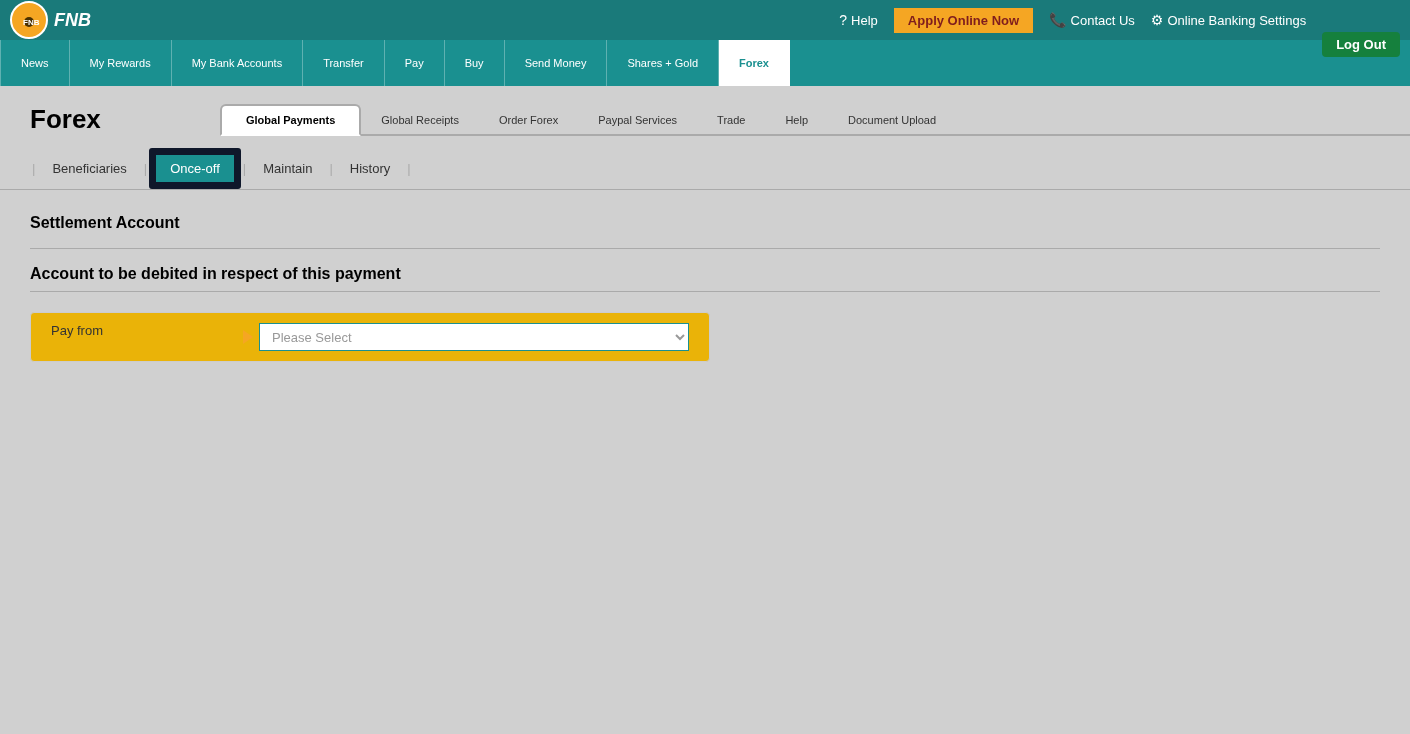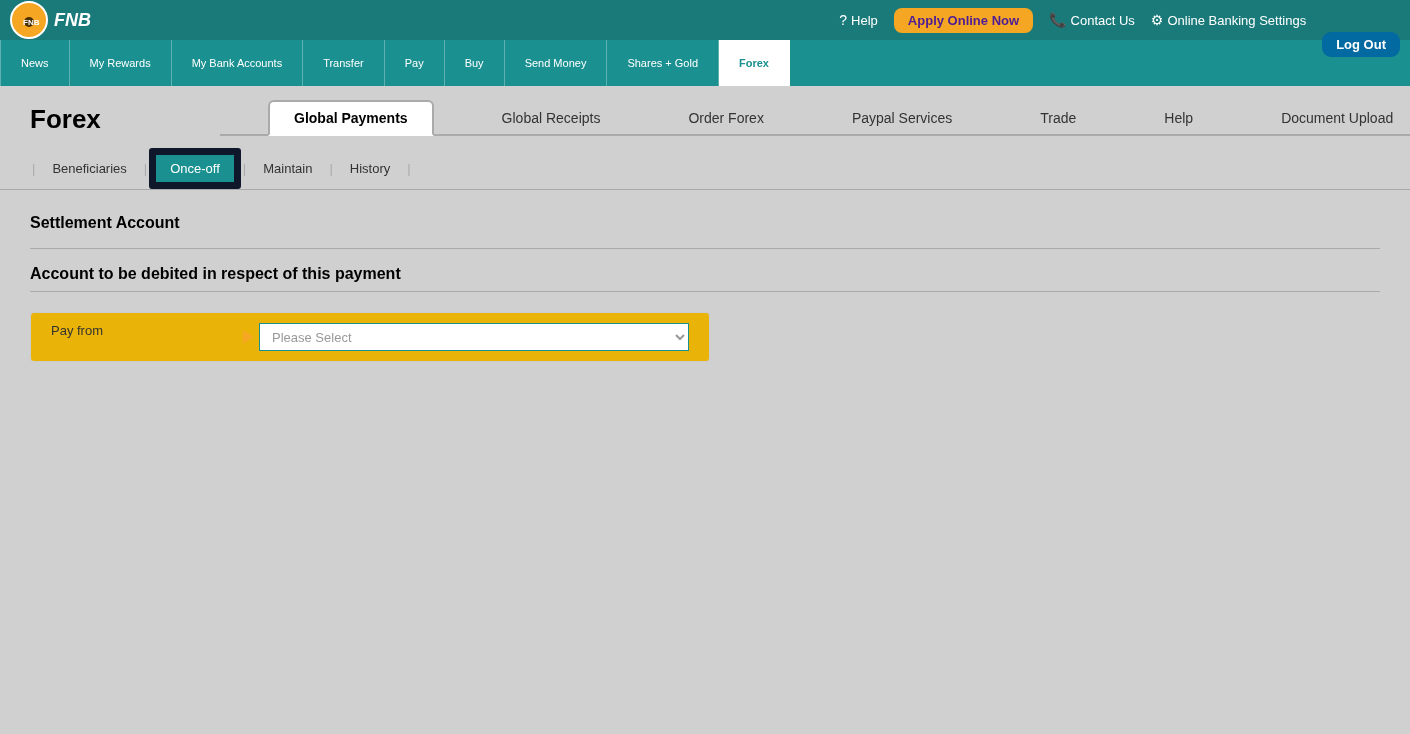--- a/index.html
+++ b/index.html
@@ -52,33 +52,33 @@
       color: #fff;
       font-size: 13px;
       display: flex;
       align-items: center;
       gap: 4px;
       cursor: pointer;
       text-decoration: none;
     }
     .btn-apply {
       background: #f5a623;
-      color: #4c1d95;
+      color: #7f1d1d;
       border: none;
-      border-radius: 8px;
+      border-radius: 0;
       padding: 5px 14px;
       font-size: 13px;
       font-weight: bold;
       cursor: pointer;
     }
     .btn-logout {
-      background: #0369a1;
+      background: #15803d;
       color: #fff;
       border: none;
-      border-radius: 9px;
+      border-radius: 4px;
       padding: 5px 14px;
       font-size: 13px;
       font-weight: bold;
       cursor: pointer;
       margin-top: 48px;
     }
 
     
     .main-nav {
       background: #1a9090;
@@ -117,28 +117,27 @@
     .forex-subnav {
       background: #d0d0d0;
       display: flex;
       align-items: flex-end;
       padding: 0 0 0 60px;
       border-bottom: 2px solid #aaa;
       position: relative;
       height: 50px;
     }
     .subnav-item {
-      font-size: 14px;
+      font-size: 11px;
       color: #333;
       padding: 8px 20px;
       cursor: pointer;
       white-space: nowrap;
       border-bottom: 2px solid transparent;
       margin-bottom: -2px;
-      margin-left: 48px;
     }
     .subnav-item.active-subnav {
       background: #fff;
       border: 2px solid #aaa;
       border-bottom: 2px solid #fff;
       border-radius: 6px 6px 0 0;
       font-weight: bold;
       color: #000;
       padding: 8px 24px;
       margin-bottom: -2px;

